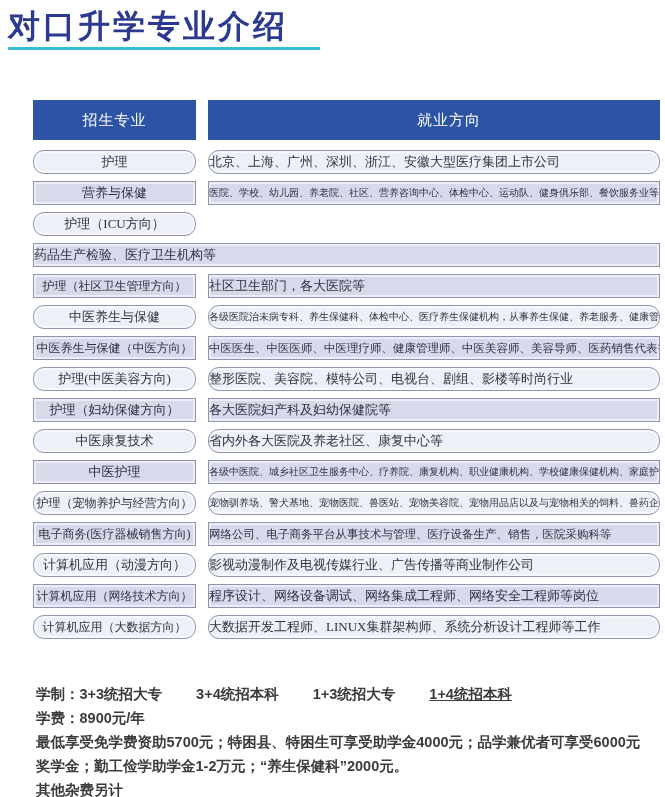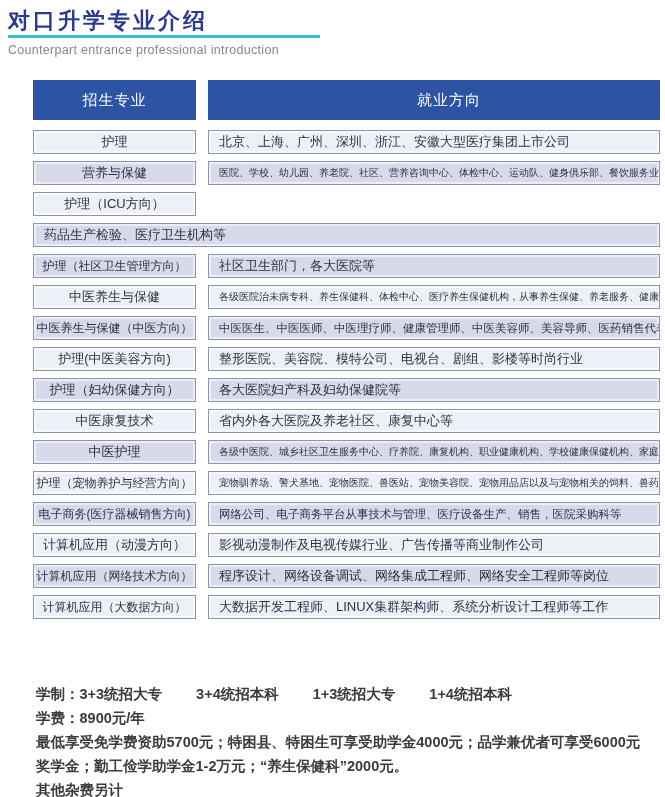--- a/index.html
+++ b/index.html
@@ -20,43 +20,44 @@
     font-family:"Liberation Sans","DejaVu Sans",sans-serif;
     color:var(--cell-text);
     overflow:hidden;
     position:relative;
   }
   .page{width:665px;height:797px;background:#fff;}
 
   
   .hdr{padding:8px 0 0 8px;}
   .page-title{
-    font-size:22px;
+    font-size:32px;
     font-weight:800;
     letter-spacing:3px;
     color:var(--title-color);
     line-height:1.15;
   }
   .title-underline{
     width:312px;height:3px;
     background:var(--underline-color);
     margin-top:2px;
   }
   .page-subtitle{
     margin-top:5px;
     font-size:12.5px;
     color:var(--subtitle-color);
     letter-spacing:.3px;
   }
 
   
   .tbl{
     position:absolute;
-    left:33px;top:80px;
+    left:33px;top:100px;
     width:627px;
+    font-family:Liberation Serif, serif;
   }
   .thead{
     display:flex;gap:12px;
     height:40px;
     margin-bottom:10px;
   }
   .thead .hcell{
     background:var(--header-bg);
     color:#ffffff;
     font-size:15px;
@@ -70,58 +71,56 @@
     display:flex;gap:12px;
     height:24px;
     margin-bottom:7px;
   }
   .trow .cell{
     border:1px solid var(--row-border);
     box-shadow:inset 0 0 0 2px rgba(255,255,255,.5);
     display:flex;align-items:center;
     overflow:hidden;white-space:nowrap;
   }
-  .trow.light .cell{background:var(--row-light);}
+  .trow.light .cell{background:var(--row-light);border-radius:11px;}
   .trow.dark  .cell{background:var(--row-dark);}
   .cell-l{
     width:163px;flex:none;
     justify-content:center;
     font-size:13px;
   }
   .cell-r{
     flex:1;
-    padding-left:10px;
     font-size:13px;
   }
   .cell-l.s{font-size:12px;}
   .cell-r.s{font-size:11.5px;}
   .cell-r.xs{font-size:10px;}
 
   
   .ftr{
     position:absolute;
     left:36px;top:682px;
     width:612px;
     font-size:14.5px;
     font-weight:700;
     color:var(--footer-text);
     line-height:24px;
   }
   .duration-opt{margin-right:34px;}
-  .duration-opt:last-child{margin-right:0;}
+  .duration-opt:last-child{margin-right:0;text-decoration:underline;}
 </style>
 </head>
 <body>
 
 <div class="page">
 
   <div class="hdr">
     <div class="page-title">对口升学专业介绍</div>
     <div class="title-underline"></div>
-    <div class="page-subtitle">Counterpart entrance professional introduction</div>
   </div>
 
   <div class="tbl">
     <div class="thead">
       <div class="hcell left">招生专业</div>
       <div class="hcell right">就业方向</div>
     </div>
     <div id="rows">
     <div class="trow light">
       <div class="cell cell-l">护理</div>

